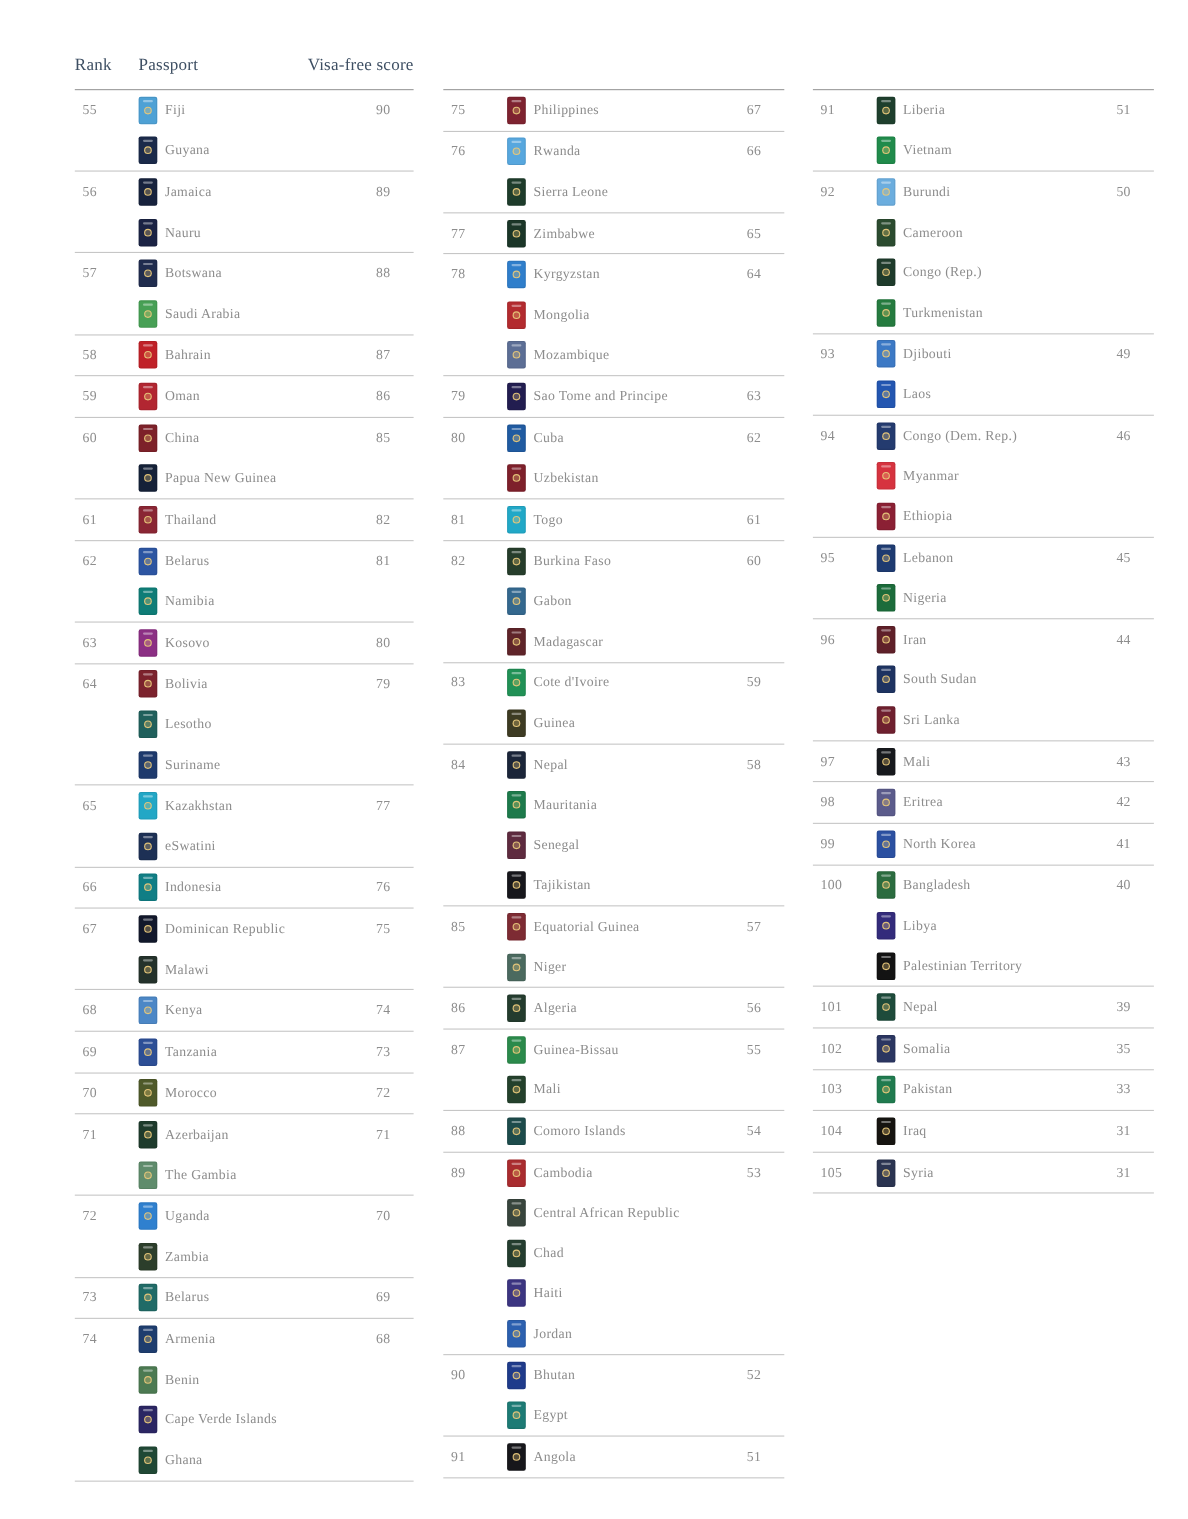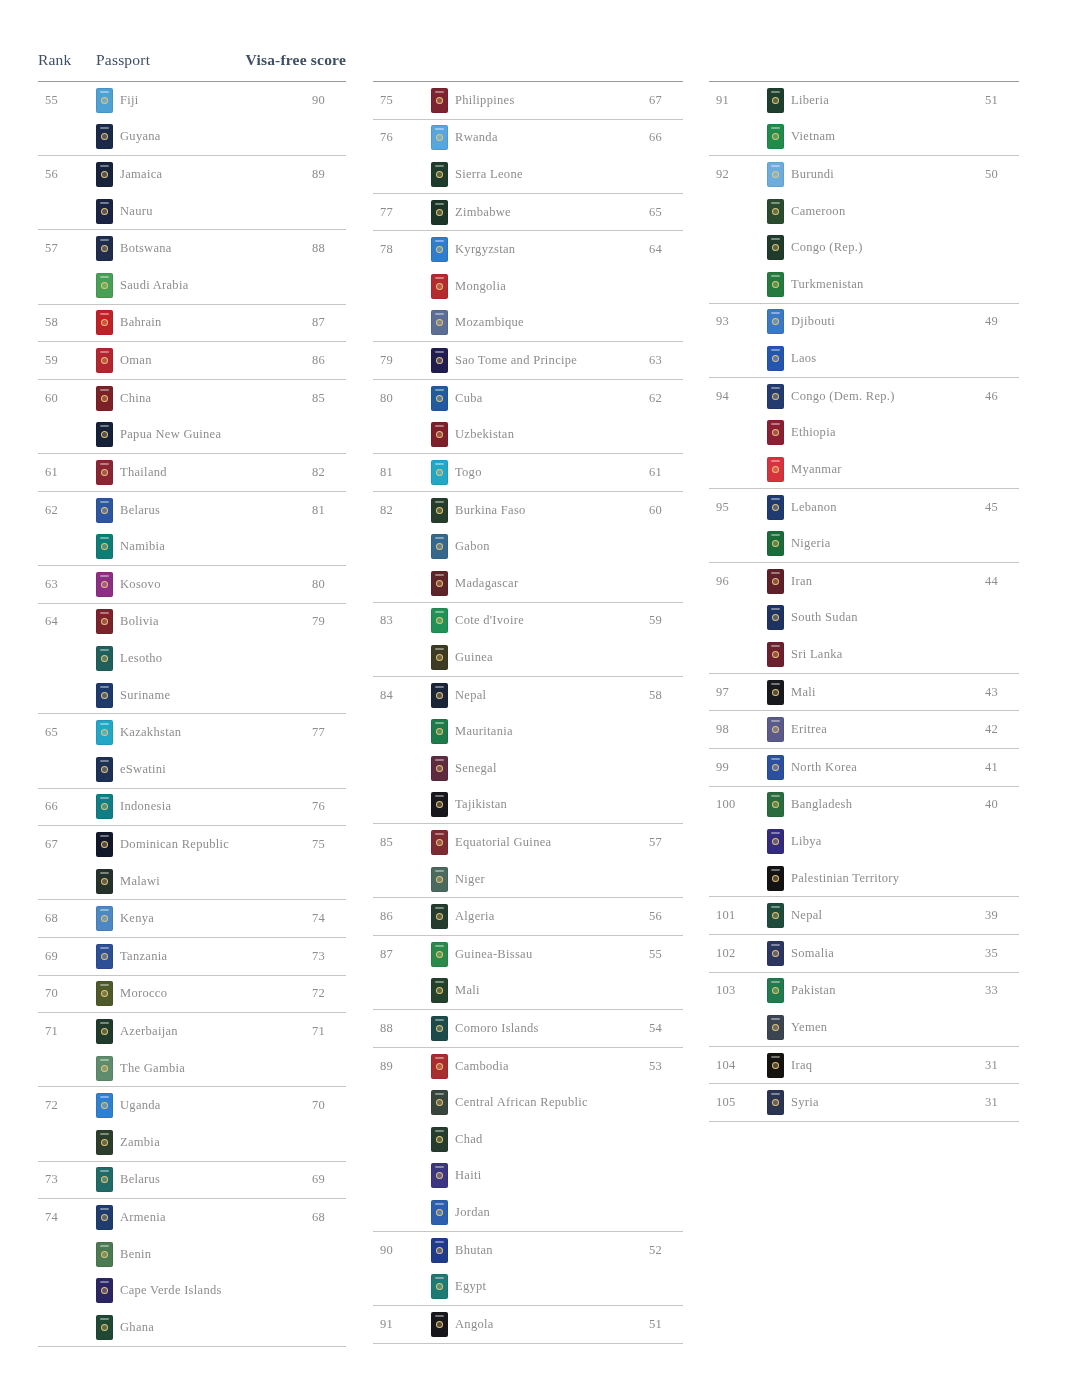--- a/index.html
+++ b/index.html
@@ -1,35 +1,35 @@
 <!DOCTYPE html>
 <html><head>
 <meta charset="utf-8">
 <style>
   html,body{margin:0;padding:0;background:#ffffff;}
   body{
     width:1080px;height:1381px;overflow:hidden;
     font-family:"Liberation Serif","DejaVu Serif",serif;
     -webkit-font-smoothing:antialiased;
   }
-  .page{box-sizing:border-box;width:1080px;height:1381px;padding-left:38px;padding-right:49px;}
+  .page{box-sizing:border-box;width:1080px;height:1381px;padding-left:68px;padding-right:49px;}
   .cols{display:flex;}
   .col{width:310px;flex:0 0 auto;}
   .col + .col{margin-left:27px;}
   .col:first-child{width:308px;margin-left:0;}
   .col:nth-child(2){margin-left:27px;}
   .col:nth-child(3){margin-left:26px;}
 
   .col-header{
     height:82px;box-sizing:border-box;display:flex;align-items:flex-end;
     padding-bottom:12px;border-bottom:1px solid #9a9a9a;
   }
   .col-header .h-rank{width:58px;flex:0 0 auto;font-size:15.5px;color:#3e4f63;letter-spacing:.2px;}
   .col-header .h-passport{flex:1;font-size:15.5px;color:#3e4f63;letter-spacing:.2px;}
-  .col-header .h-score{flex:0 0 auto;text-align:right;font-size:15.5px;color:#3e4f63;letter-spacing:.2px;font-weight:bold;}
+  .col-header .h-score{flex:0 0 auto;text-align:right;font-size:15.5px;color:#3e4f63;letter-spacing:.2px;}
 
   .group{border-bottom:1px solid #c6c6c6;}
   .row{height:36.62px;display:flex;align-items:center;}
   .cell-rank{width:58px;flex:0 0 auto;box-sizing:border-box;padding-left:7px;
     font-size:12.5px;color:#8d8d8d;letter-spacing:.3px;}
   .cell-icon{width:24px;flex:0 0 auto;display:flex;align-items:center;}
   .cell-name{flex:1;font-size:12.5px;color:#8d8d8d;letter-spacing:.3px;white-space:nowrap;}
   .cell-score{width:62px;flex:0 0 auto;box-sizing:border-box;text-align:right;padding-right:21px;
     font-size:12.5px;color:#8d8d8d;letter-spacing:.3px;}
 
@@ -765,31 +765,31 @@
               <span class="cell-rank">94</span>
               <span class="cell-icon">
                 <span class="passport" style="background: rgb(36, 59, 111);"></span>
               </span>
               <span class="cell-name">Congo (Dem. Rep.)</span>
               <span class="cell-score">46</span>
             </div>
             <div class="row">
               <span class="cell-rank"></span>
               <span class="cell-icon">
+                <span class="passport" style="background: rgb(214, 51, 63);"></span>
+              </span>
+              <span class="cell-name">Myanmar</span>
+              <span class="cell-score"></span>
+            </div>
+            <div class="row">
+              <span class="cell-rank"></span>
+              <span class="cell-icon">
                 <span class="passport" style="background: rgb(139, 32, 52);"></span>
               </span>
               <span class="cell-name">Ethiopia</span>
-              <span class="cell-score"></span>
-            </div>
-            <div class="row">
-              <span class="cell-rank"></span>
-              <span class="cell-icon">
-                <span class="passport" style="background: rgb(214, 51, 63);"></span>
-              </span>
-              <span class="cell-name">Myanmar</span>
               <span class="cell-score"></span>
             </div>
           </div>
           <div class="group">
             <div class="row">
               <span class="cell-rank">95</span>
               <span class="cell-icon">
                 <span class="passport" style="background: rgb(30, 59, 113);"></span>
               </span>
               <span class="cell-name">Lebanon</span>
@@ -907,28 +907,20 @@
             </div>
           </div>
           <div class="group">
             <div class="row">
               <span class="cell-rank">103</span>
               <span class="cell-icon">
                 <span class="passport" style="background: rgb(32, 123, 79);"></span>
               </span>
               <span class="cell-name">Pakistan</span>
               <span class="cell-score">33</span>
-            </div>
-            <div class="row">
-              <span class="cell-rank"></span>
-              <span class="cell-icon">
-                <span class="passport" style="background: rgb(59, 69, 81);"></span>
-              </span>
-              <span class="cell-name">Yemen</span>
-              <span class="cell-score"></span>
             </div>
           </div>
           <div class="group">
             <div class="row">
               <span class="cell-rank">104</span>
               <span class="cell-icon">
                 <span class="passport" style="background: rgb(22, 20, 16);"></span>
               </span>
               <span class="cell-name">Iraq</span>
               <span class="cell-score">31</span>

